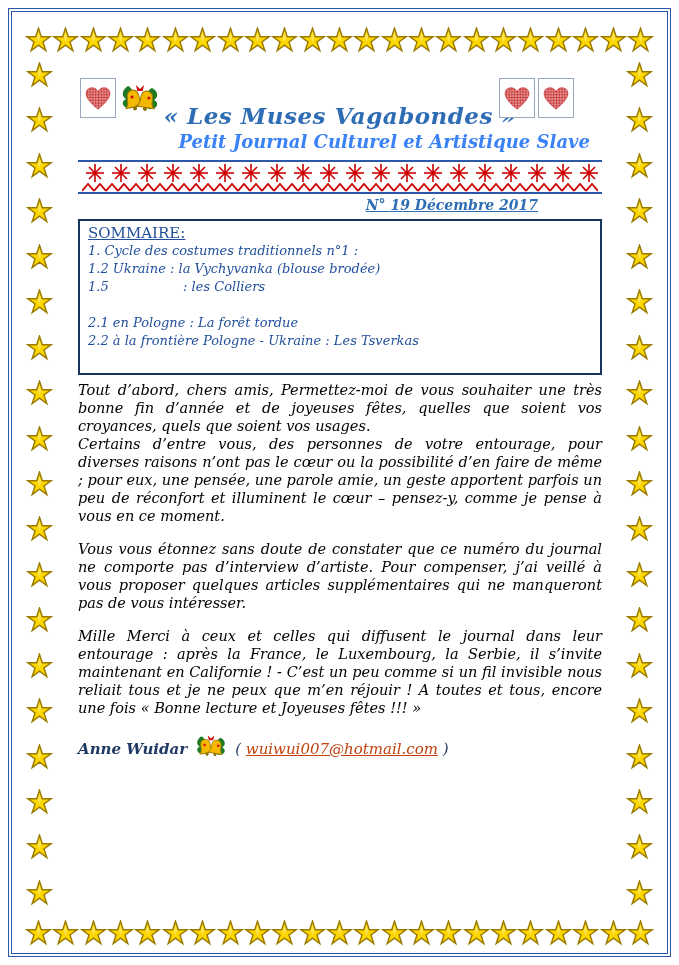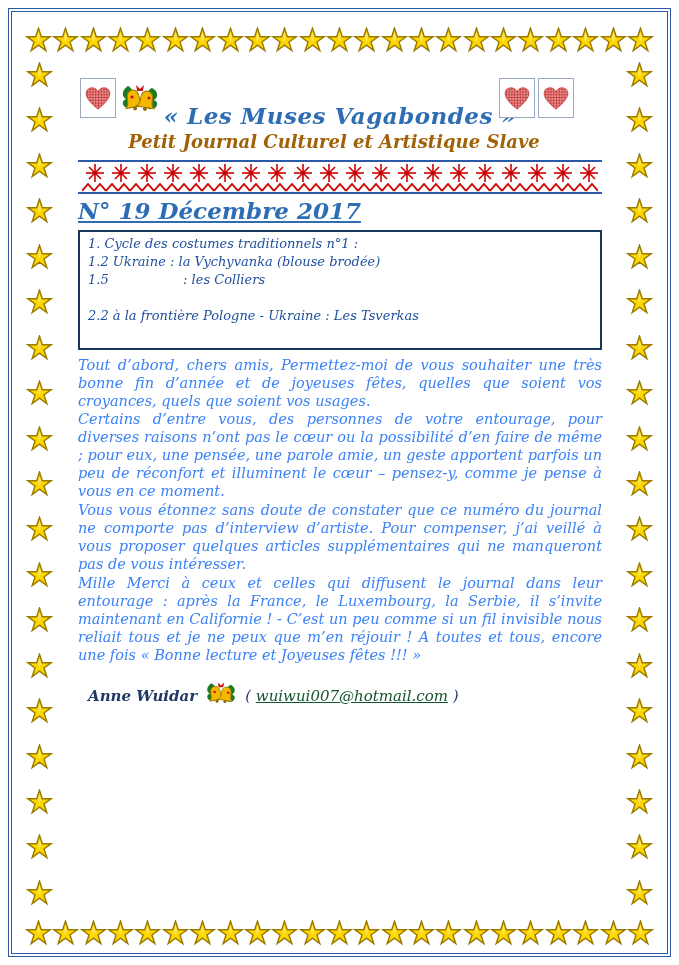--- a/index.html
+++ b/index.html
@@ -34,59 +34,59 @@
   }
   .heart-left { position:absolute; left:2px; top:2px; }
   .bells-header { position:absolute; left:40px; top:6px; width:44px; height:42px; }
   .hearts-right { position:absolute; right:28px; top:2px; display:flex; gap:3px; }
 
   .title {
     padding-top:26px; text-align:center;
     font-size:23px; font-weight:bold; font-style:italic; color:#2e6db4; letter-spacing:0.5px;
   }
   .subtitle {
-    margin-top:2px; text-align:center; padding-right:12px;
-    font-size:18px; font-weight:bold; font-style:italic; color:#a16207;
+    margin-top:2px; text-align:right; padding-right:12px;
+    font-size:18px; font-weight:bold; font-style:italic; color:#3b82f6;
   }
 
   .rule { border-top:2px solid #2b57a8; height:0; }
 
   .band { padding:1px 4px 0 4px; }
   .band svg { display:block; }
 
   .issue {
-    margin-top:3px; text-align:left; padding-right:64px;
-    font-size:23px; font-weight:bold; font-style:italic; color:#2e6db4;
+    margin-top:3px; text-align:right; padding-right:64px;
+    font-size:14px; font-weight:bold; font-style:italic; color:#2e6db4;
   }
   .issue span { text-decoration:underline; }
 
   .toc {
     margin-top:6px; border:2px solid #17365d; padding:3px 8px 5px 8px;
     color:#1f4e9c; box-sizing:border-box;
   }
   .toc-heading {
     font-size:15px; line-height:18px; text-decoration:underline; font-style:normal;
   }
   .toc-line {
     font-size:13px; line-height:18px; min-height:18px;
     font-style:italic; white-space:pre-wrap;
   }
 
   .bodytext { margin-top:6px; }
   .bodytext p {
     margin:0; font-size:14.5px; line-height:18px; text-align:justify;
-    font-style:italic; color:#3b82f6;
-  }
-  .bodytext p.gap { margin-top:1px; }
+    font-style:italic; color:#000000;
+  }
+  .bodytext p.gap { margin-top:15px; }
 
   .signature { margin-top:16px; display:flex; align-items:center; gap:6px; }
-  .sig-name { font-weight:bold; font-style:italic; font-size:15px; color:#1f3864; margin-left:10px; }
+  .sig-name { font-weight:bold; font-style:italic; font-size:15px; color:#1f3864; margin-left:0; }
   .sig-bells { width:36px; height:32px; }
   .sig-email { font-style:italic; font-size:15px; color:#1f3864; }
-  .sig-email a { color:#14532d; text-decoration:underline; cursor:pointer; font-style:italic; }
+  .sig-email a { color:#c2410c; text-decoration:underline; cursor:pointer; font-style:italic; }
 
   .defs-hidden { position:absolute; width:0; height:0; overflow:hidden; }
 </style>
 </head>
 <body>
 
 <svg class="defs-hidden" aria-hidden="true">
   <defs>
     <symbol id="star-sym" viewBox="0 0 24 24">
       <path d="M12 1 L14.47 8.6 L22.46 8.6 L15.99 13.3 L18.47 20.9 L12 16.2 L5.53 20.9 L8.01 13.3 L1.54 8.6 L9.53 8.6 Z" fill="#FFD700" stroke="#9a7b00" stroke-width="1.3" stroke-linejoin="miter"></path>
@@ -431,24 +431,26 @@
         <rect width="516" height="9" fill="url(#zigzagpat)"></rect>
       </svg>
     </div>
     <div class="rule"></div>
 
     <div class="issue">
       <span>N° 19 Décembre 2017</span>
     </div>
 
     <div class="toc">
+      <div class="toc-heading">SOMMAIRE:</div>
       <div class="toc-line">1. Cycle des costumes traditionnels n°1 :</div>
       <div class="toc-line">1.2 Ukraine : la Vychyvanka (blouse brodée)</div>
       <div class="toc-line">1.5                  : les Colliers</div>
       <div class="toc-line"></div>
+      <div class="toc-line">2.1 en Pologne : La forêt tordue</div>
       <div class="toc-line">2.2 à la frontière Pologne - Ukraine : Les Tsverkas</div>
       <div class="toc-line"></div>
     </div>
 
     <div class="bodytext">
       <p>Tout d’abord, chers amis, Permettez-moi de vous souhaiter une très bonne fin d’année et de joyeuses fêtes, quelles que soient vos croyances, quels que soient vos usages.</p>
       <p>Certains d’entre vous, des personnes de votre entourage, pour diverses raisons n’ont pas le cœur ou la possibilité d’en faire de même ; pour eux, une pensée, une parole amie, un geste apportent parfois un peu de réconfort et illuminent le cœur – pensez-y, comme je pense à vous en ce moment.</p>
       <p class="gap">Vous vous étonnez sans doute de constater que ce numéro du journal ne comporte pas d’interview d’artiste. Pour compenser, j’ai veillé à vous proposer quelques articles supplémentaires qui ne manqueront pas de vous intéresser.</p>
       <p class="gap">Mille Merci à ceux et celles qui diffusent le journal dans leur entourage : après la France, le Luxembourg, la Serbie, il s’invite maintenant en Californie ! - C’est un peu comme si un fil invisible nous reliait tous et je ne peux que m’en réjouir ! A toutes et tous, encore une fois « Bonne lecture et Joyeuses fêtes !!! »</p>
     </div>

